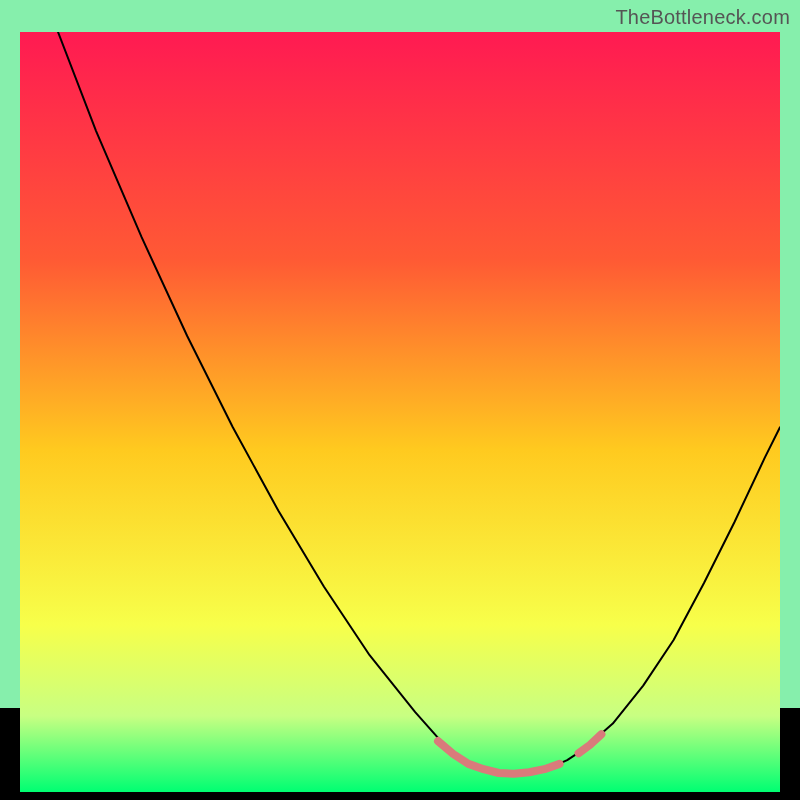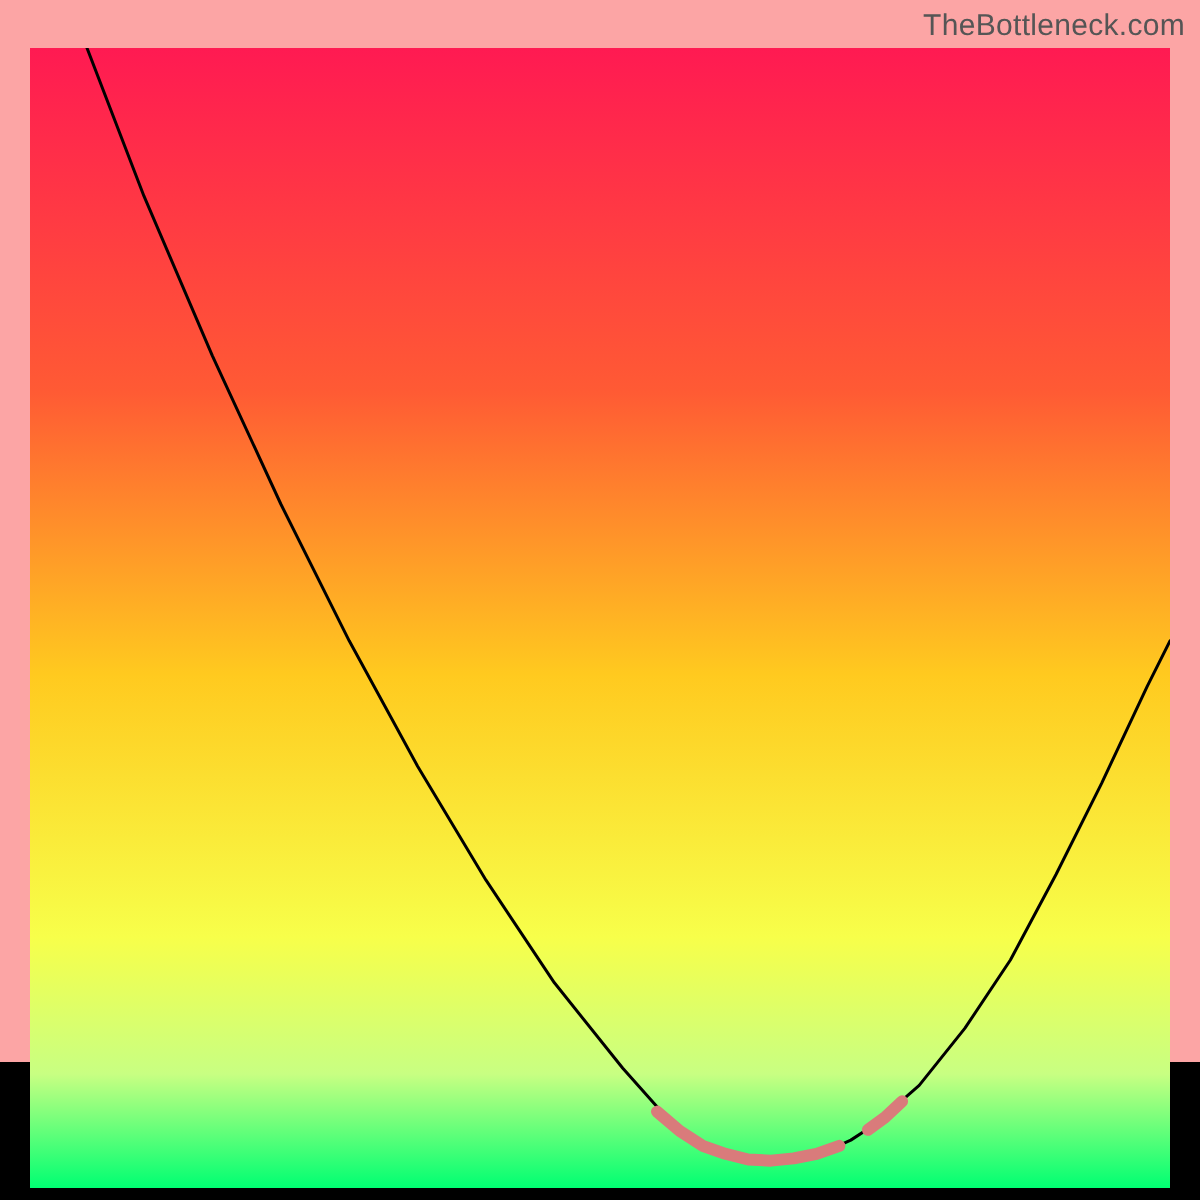--- a/index.html
+++ b/index.html
@@ -8,21 +8,21 @@
     width: 800px;
     height: 800px;
     background: #000;
     font-family: Arial, Helvetica, sans-serif;
     overflow: hidden;
   }
   .outer {
     width: 800px;
     height: 708px;
     position: relative;
-    background: #fca5a5;
+    background: #86efac;
   }
   .attribution {
     position: absolute;
     top: 6px;
     right: 10px;
     color: #555;
     font-size: 20px;
     font-weight: 500;
     text-align: right;
     letter-spacing: 0.2px;

